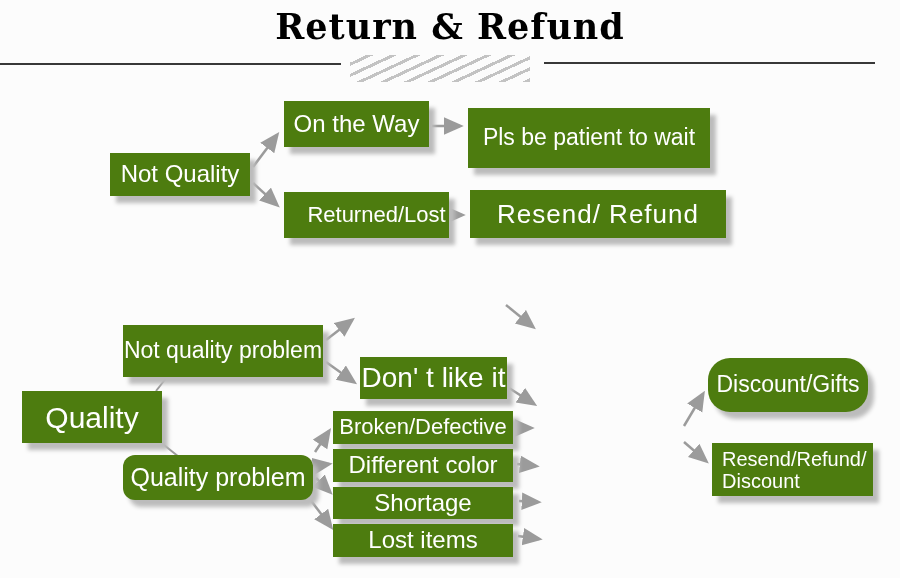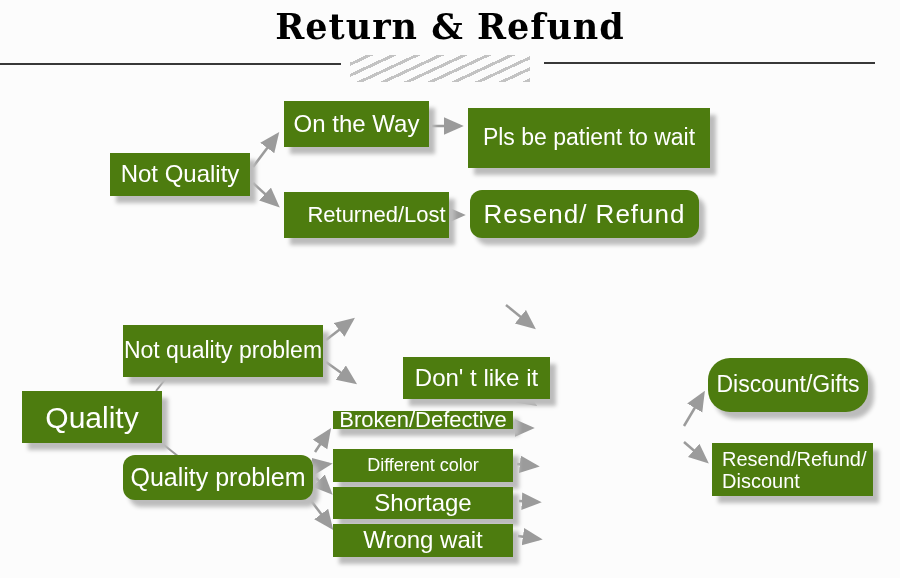--- a/index.html
+++ b/index.html
@@ -36,28 +36,28 @@
     color:#ffffff;
     display:flex;align-items:center;justify-content:center;
     white-space:nowrap;
     box-shadow:6px 7px 4px #bcbcbc;
     line-height:1.1;
   }
   .n-not-received   {left:110px;top:153px;width:140px;height:43px;font-size:24px;}
   .n-on-the-way     {left:284px;top:101px;width:145px;height:46px;font-size:24px;}
   .n-pls-wait       {left:468px;top:108px;width:242px;height:60px;font-size:23px;}
   .n-returned-lost  {left:284px;top:192px;width:145px;height:46px;font-size:22px;padding-left:20px;}
-  .n-resend-refund  {left:470px;top:190px;width:229px;height:48px;font-size:26px;letter-spacing:1px;border-radius:12px;}
+  .n-resend-refund  {left:470px;top:190px;width:256px;height:48px;font-size:26px;letter-spacing:1px;}
   .n-received       {left:22px;top:391px;width:140px;height:52px;font-size:30px;}
   .n-not-quality    {left:123px;top:325px;width:200px;height:52px;font-size:23px;text-align:right;}
   .n-quality        {left:123px;top:455px;width:190px;height:45px;font-size:25px;border-radius:12px;}
   .n-long-delivery  {left:358px;top:280px;width:145px;height:48px;font-size:24px;justify-content:flex-start;}
-  .n-dont-like      {left:360px;top:357px;width:147px;height:42px;font-size:24px;margin-left:43px;}
-  .n-broken         {left:333px;top:411px;width:180px;height:18px;font-size:22px;}
-  .n-different      {left:333px;top:449px;width:180px;height:33px;font-size:18px;}
+  .n-dont-like      {left:360px;top:357px;width:147px;height:42px;font-size:28px;}
+  .n-broken         {left:333px;top:411px;width:180px;height:33px;font-size:22px;}
+  .n-different      {left:333px;top:449px;width:180px;height:33px;font-size:24px;}
   .n-shortage       {left:333px;top:487px;width:180px;height:32px;font-size:24px;}
   .n-wrong          {left:333px;top:524px;width:180px;height:33px;font-size:24px;}
   .n-contact        {left:537px;top:408px;width:145px;height:49px;font-size:25px;}
   .n-discount-gifts {left:708px;top:358px;width:160px;height:54px;font-size:23px;border-radius:22px;}
   .n-resend-discount{left:712px;top:443px;width:161px;height:53px;font-size:20px;
                      justify-content:flex-start;padding-left:10px;box-sizing:border-box;
                      white-space:pre-line;text-align:left;}
 </style>
 </head>
 <body>
@@ -112,18 +112,18 @@
   <div class="node n-pls-wait">Pls be patient to wait</div>
   <div class="node n-returned-lost">Returned/Lost</div>
   <div class="node n-resend-refund">Resend/ Refund</div>
   <div class="node n-received">Quality</div>
   <div class="node n-not-quality">Not quality problem</div>
   <div class="node n-quality">Quality problem</div>
   <div class="node n-dont-like">Don' t like it</div>
   <div class="node n-broken">Broken/Defective</div>
   <div class="node n-different">Different color</div>
   <div class="node n-shortage">Shortage</div>
-  <div class="node n-wrong">Wrong wait</div>
+  <div class="node n-wrong">Lost items</div>
   <div class="node n-discount-gifts">Discount/Gifts</div>
   <div class="node n-resend-discount">Resend/Refund/
 Discount</div>
 
 </div>
 
 </body></html>

